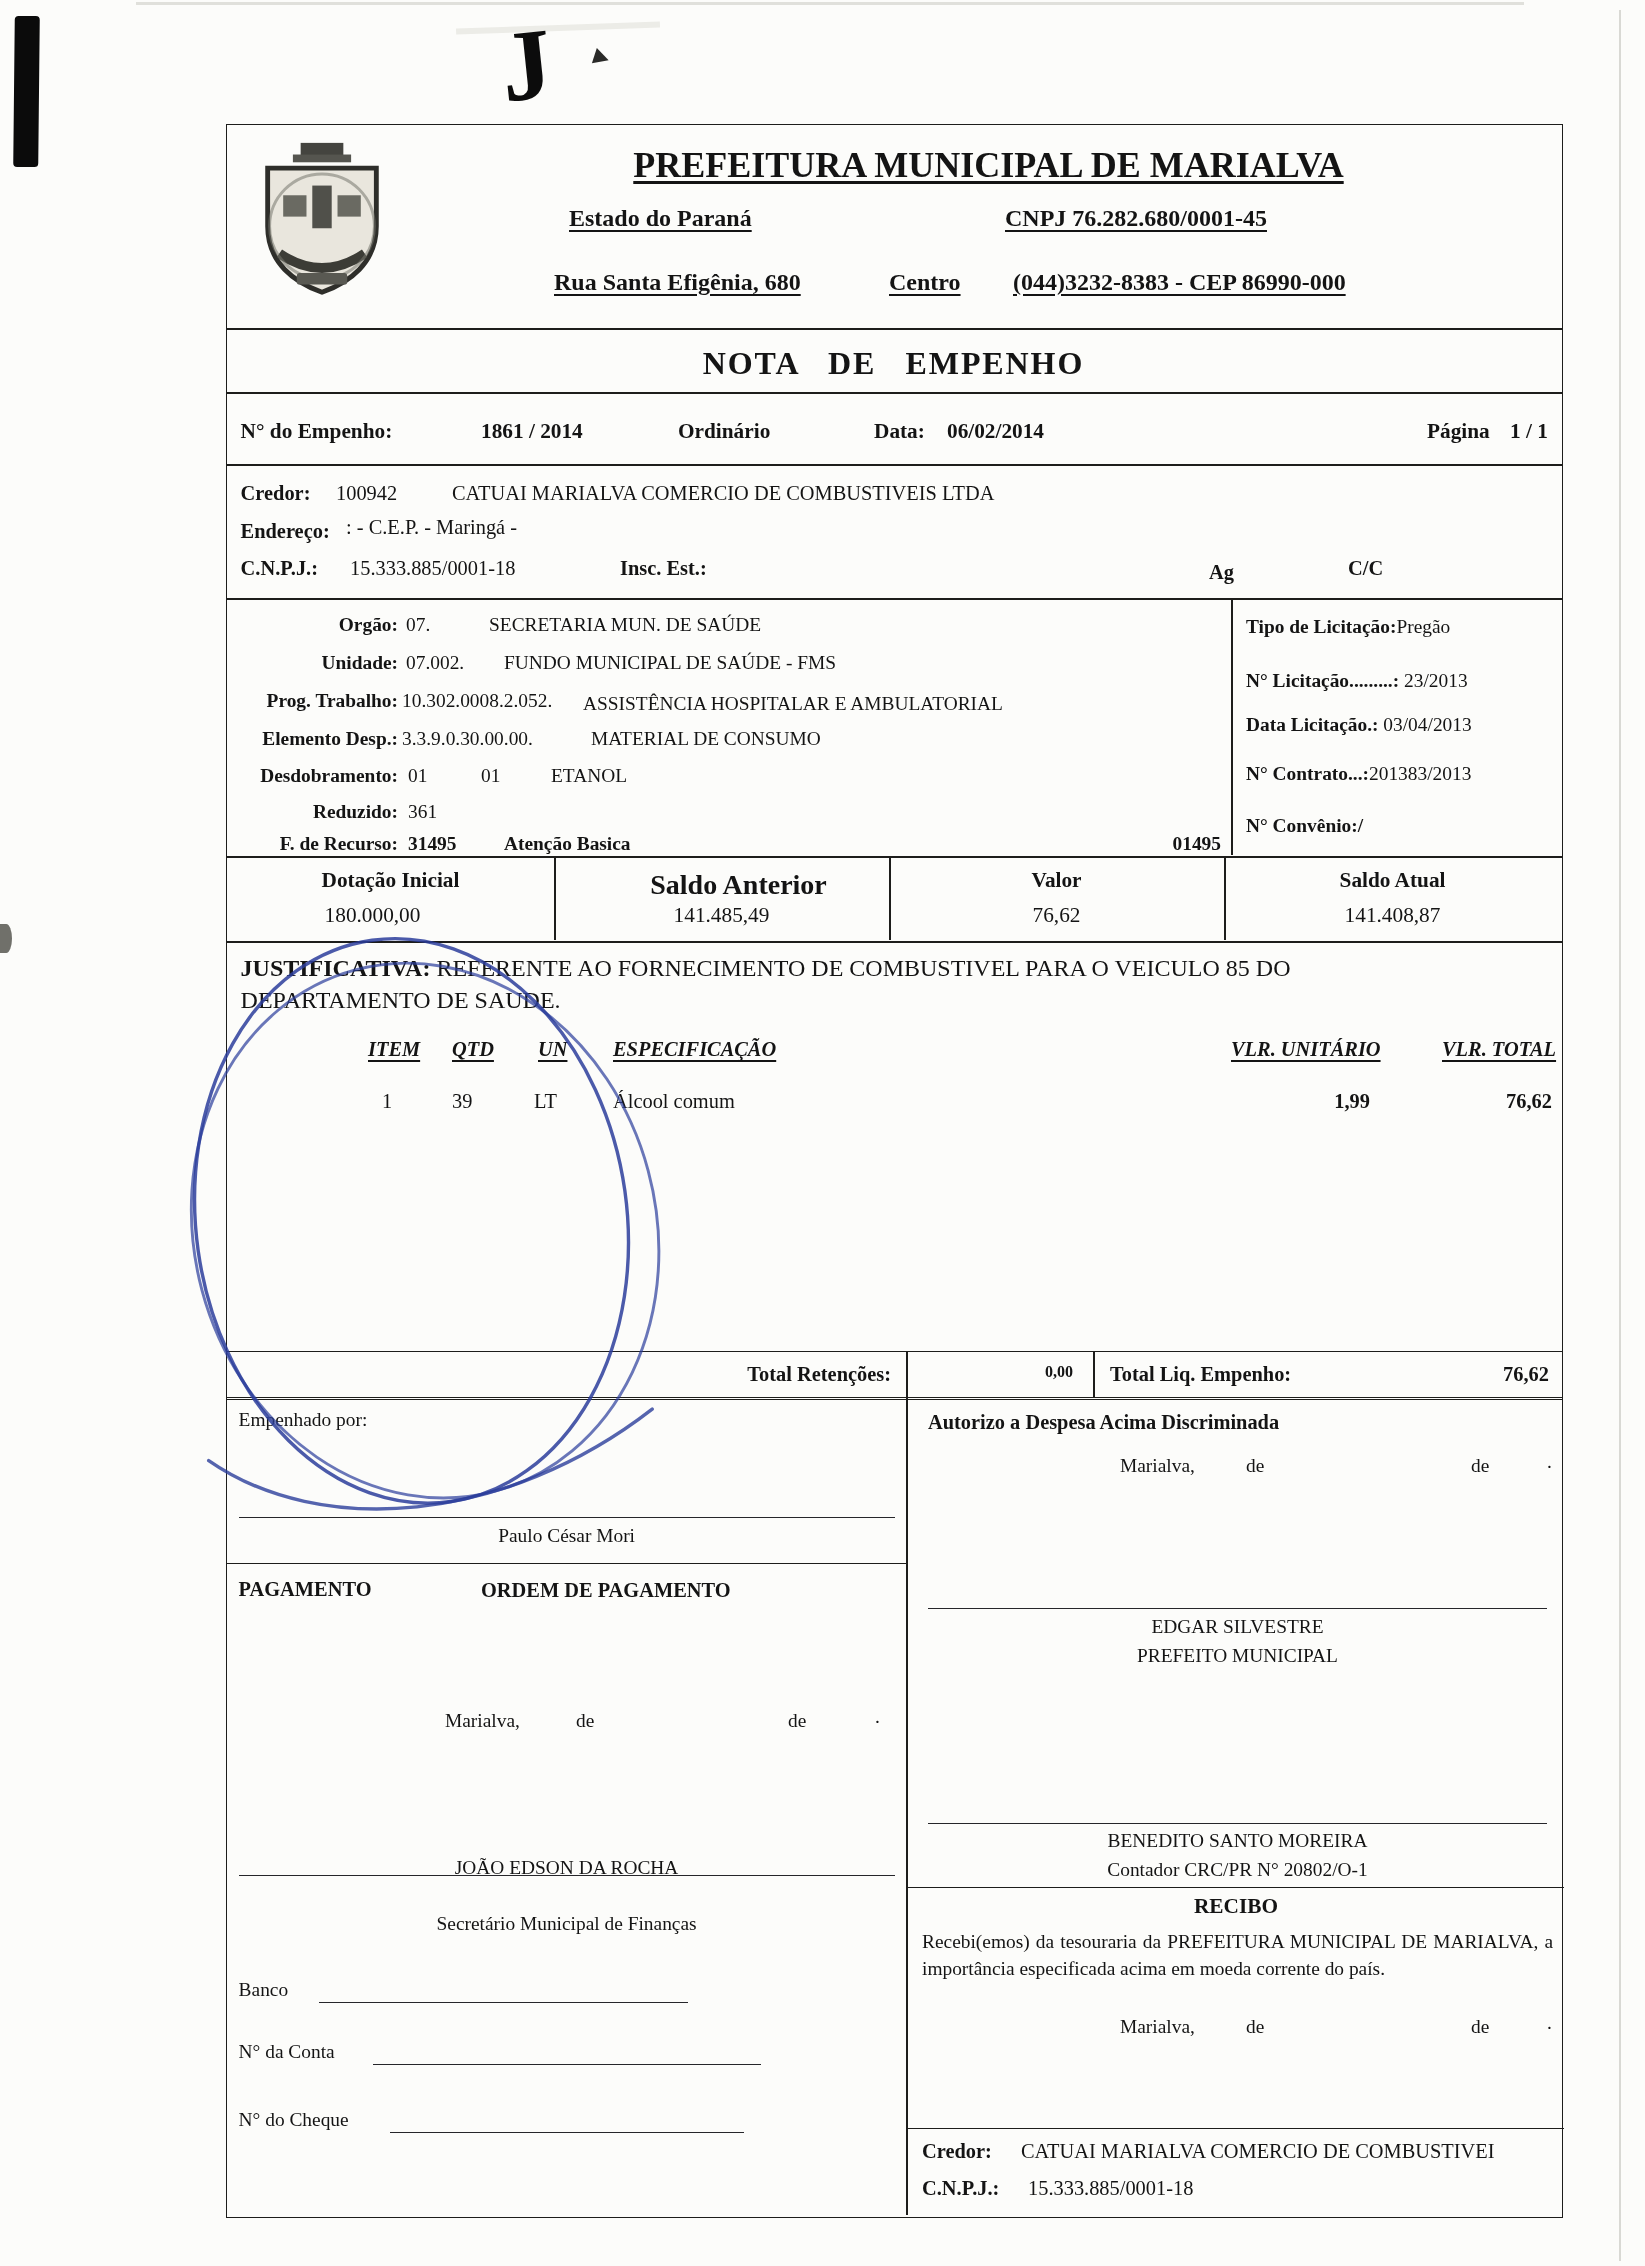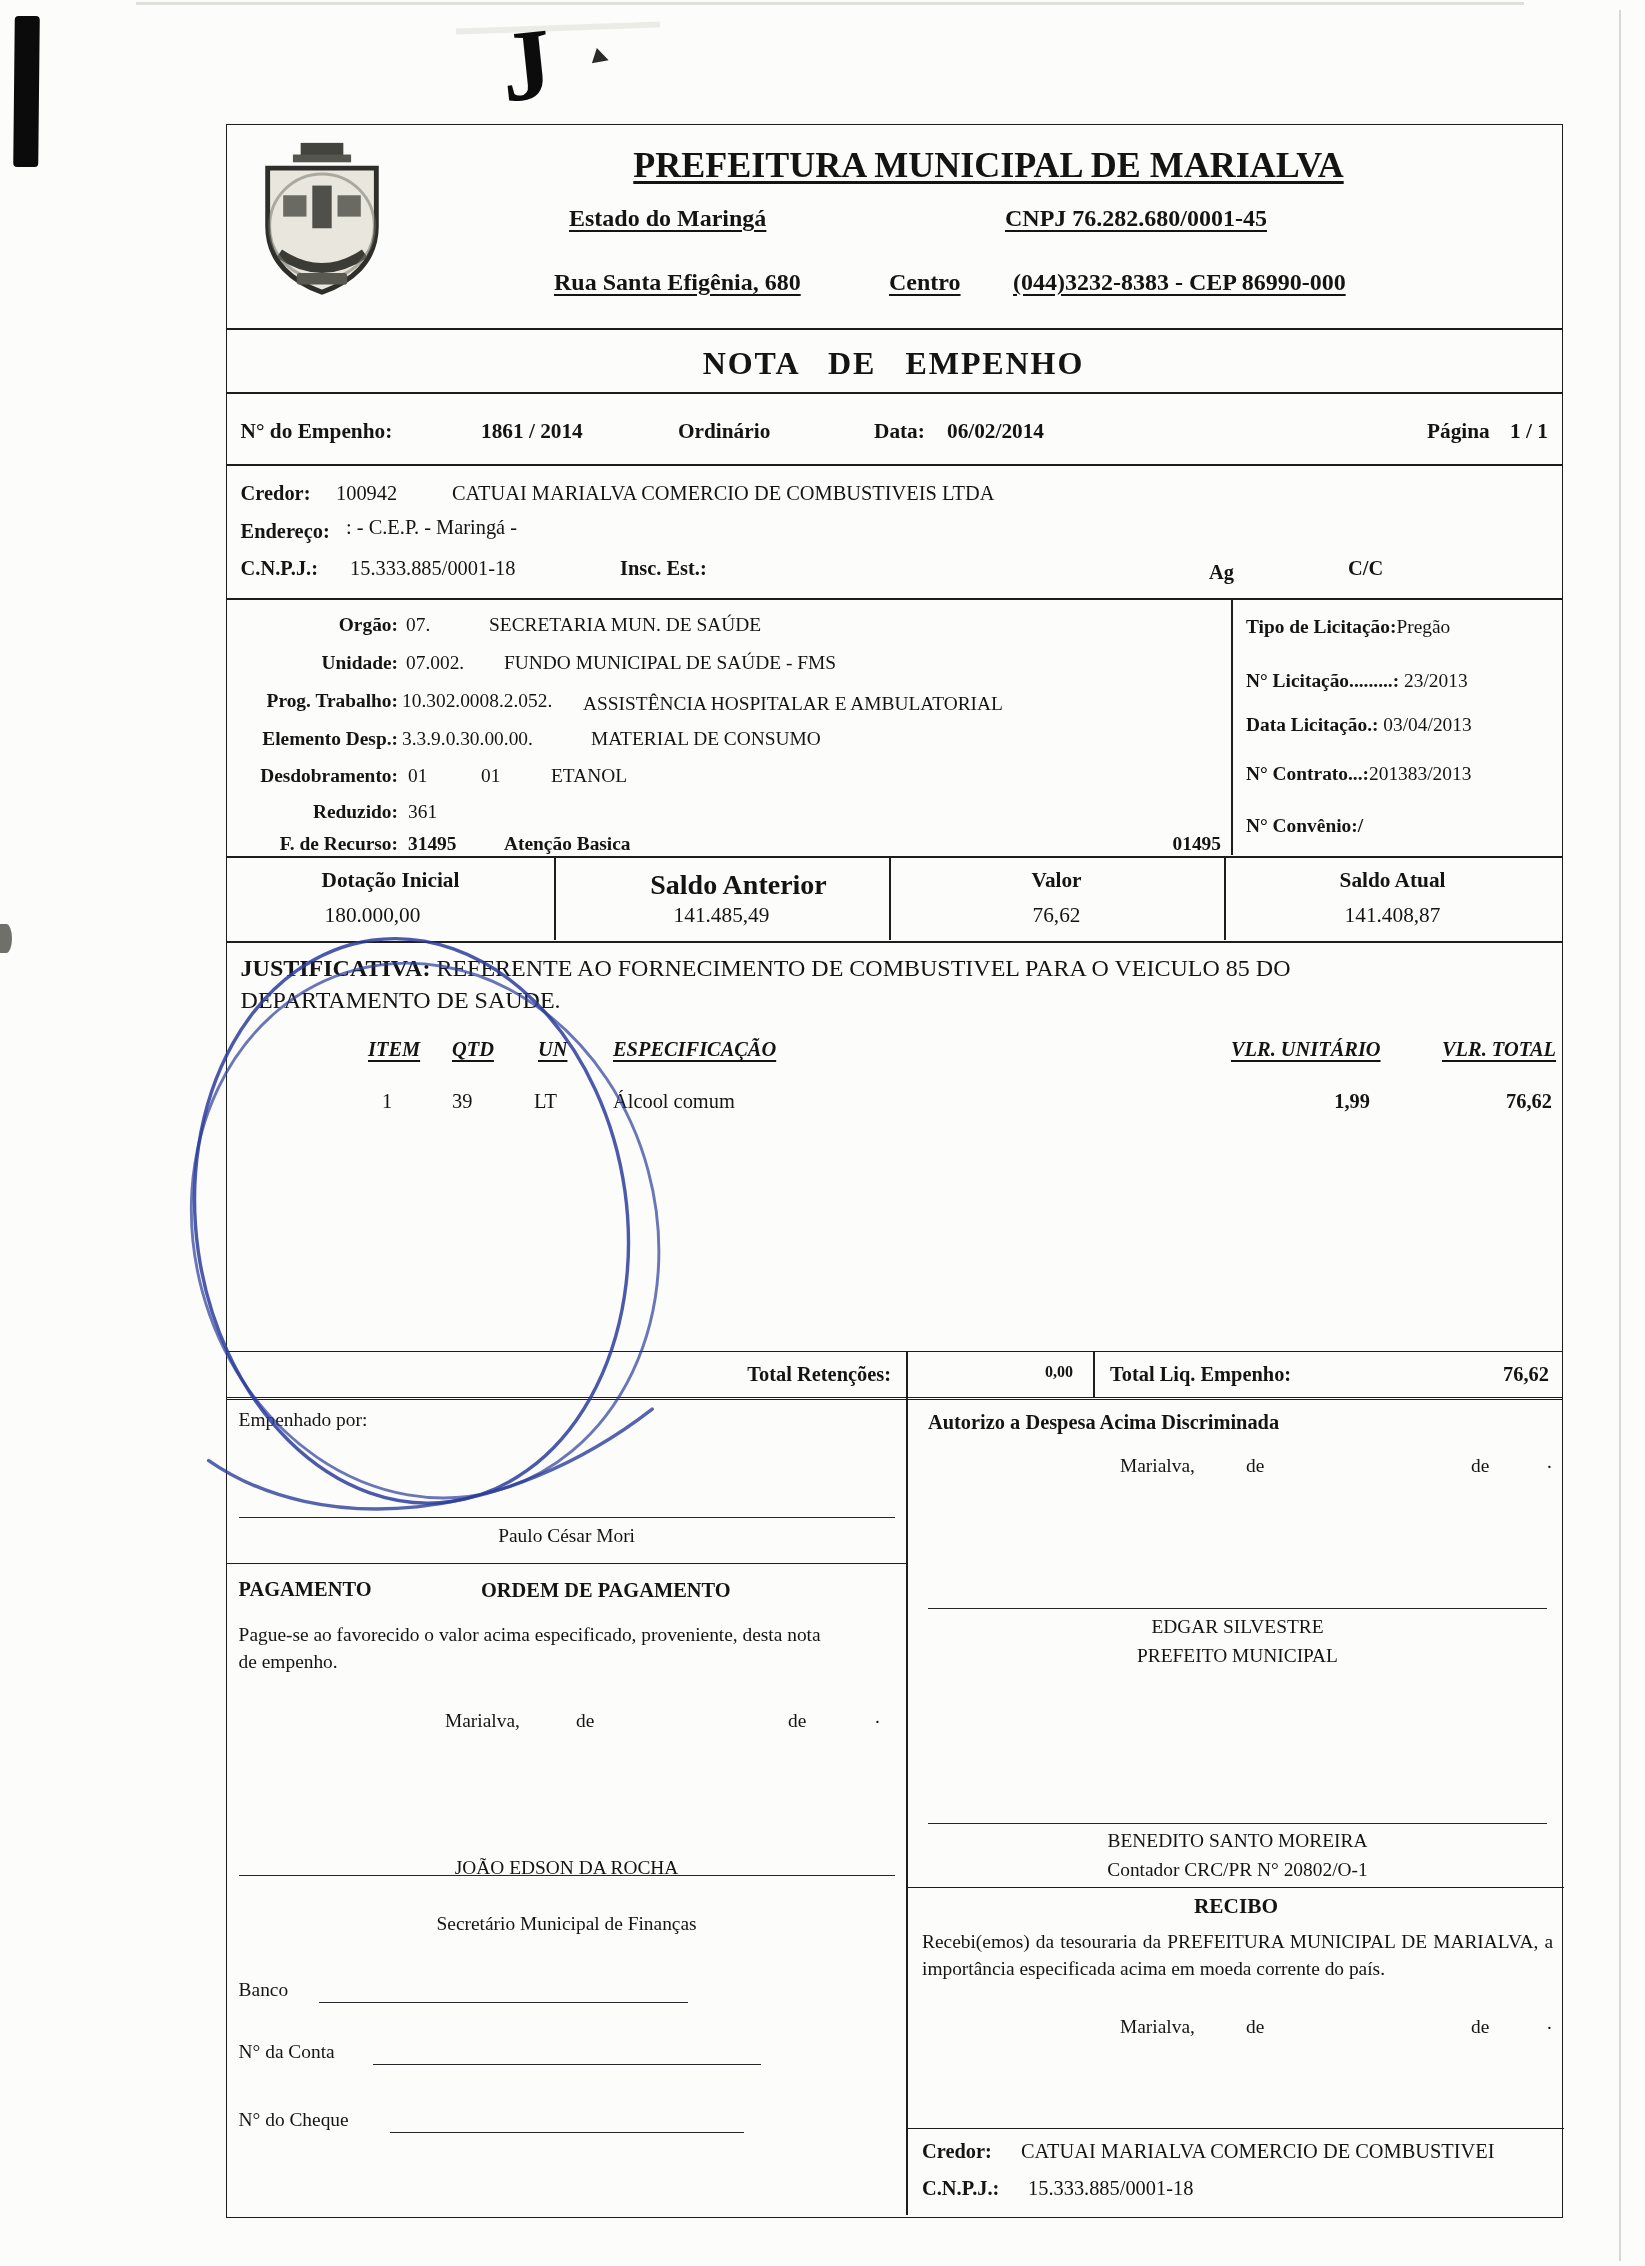--- a/index.html
+++ b/index.html
@@ -38,21 +38,21 @@
       <rect x="40" y="16" width="60" height="8" fill="#55554f"></rect>
       <path d="M14 30 h112 v60 c0 38 -28 58 -56 68 c-28 -10 -56 -30 -56 -68 z" fill="#e9e6dd" stroke="#2e2e2a" stroke-width="5"></path>
       <rect x="60" y="48" width="20" height="44" fill="#50504a"></rect>
       <rect x="30" y="58" width="24" height="22" fill="#6a6a62"></rect>
       <rect x="86" y="58" width="24" height="22" fill="#6a6a62"></rect>
       <path d="M26 118 q44 30 88 0" stroke="#3c3c36" stroke-width="10" fill="none"></path>
       <circle cx="70" cy="90" r="54" fill="none" stroke="#77776e" stroke-width="3" opacity="0.55"></circle>
       <rect x="44" y="138" width="52" height="12" fill="#595952" rx="3"></rect>
     </svg>
     <span class="s b u" style="left:194px;top:17.5px;width:1135px;text-align:center;font-size:36px">PREFEITURA MUNICIPAL DE MARIALVA</span>
-    <span class="s b u" style="left:342px;top:78px;font-size:24px">Estado do Maringá</span>
+    <span class="s b u" style="left:342px;top:78px;font-size:24px">Estado do Paraná</span>
     <span class="s b u" style="left:778px;top:78px;font-size:24px">CNPJ 76.282.680/0001-45</span>
     <span class="s b u" style="left:327px;top:142px;font-size:24px">Rua Santa Efigênia, 680</span>
     <span class="s b u" style="left:662px;top:142px;font-size:24px">Centro</span>
     <span class="s b u" style="left:786px;top:142px;font-size:24px">(044)3232-8383  -  CEP 86990-000</span>
   </div>
 
   <div class="sec" style="top:204px;height:66px">
     <span class="s b" style="left:0;top:13.6px;width:1333px;text-align:center;font-size:32px;letter-spacing:1.9px;word-spacing:19.4px">NOTA DE EMPENHO</span>
   </div>
 
@@ -173,21 +173,20 @@
   <div class="sec" style="top:1273px;height:821px">
     <div class="vl" style="left:679px;top:0;height:817px"></div>
 
     <span class="s" style="left:11.6px;top:9.7px">Empenhado por:</span>
     <div class="sig" style="left:11.6px;top:119px;width:656px"></div>
     <span class="s ctr" style="left:11.6px;width:656px;top:126px">Paulo César Mori</span>
 
     <div class="hl" style="left:0;top:165px;width:679px"></div>
     <span class="s b" style="left:11.6px;top:179px;font-size:20.4px">PAGAMENTO</span>
     <span class="s b" style="left:254px;top:180px;font-size:20.4px">ORDEM DE PAGAMENTO</span>
-    <div class="s wrap" style="left:11.6px;top:223px;width:602px;white-space:normal;line-height:1.4">Pague-se ao favorecido o valor acima especificado, proveniente, desta nota de empenho.</div>
 
     <span class="s" style="left:218px;top:311px">Marialva,</span>
     <span class="s" style="left:349px;top:311px">de</span>
     <span class="s" style="left:561px;top:311px">de</span>
     <span class="s" style="left:648px;top:307px">.</span>
 
     <div class="sig" style="left:11.6px;top:477px;width:656px"></div>
     <span class="s ctr" style="left:11.6px;width:656px;top:458px">JOÃO EDSON DA ROCHA</span>
     <span class="s ctr" style="left:11.6px;width:656px;top:514px">Secretário Municipal de Finanças</span>
 

